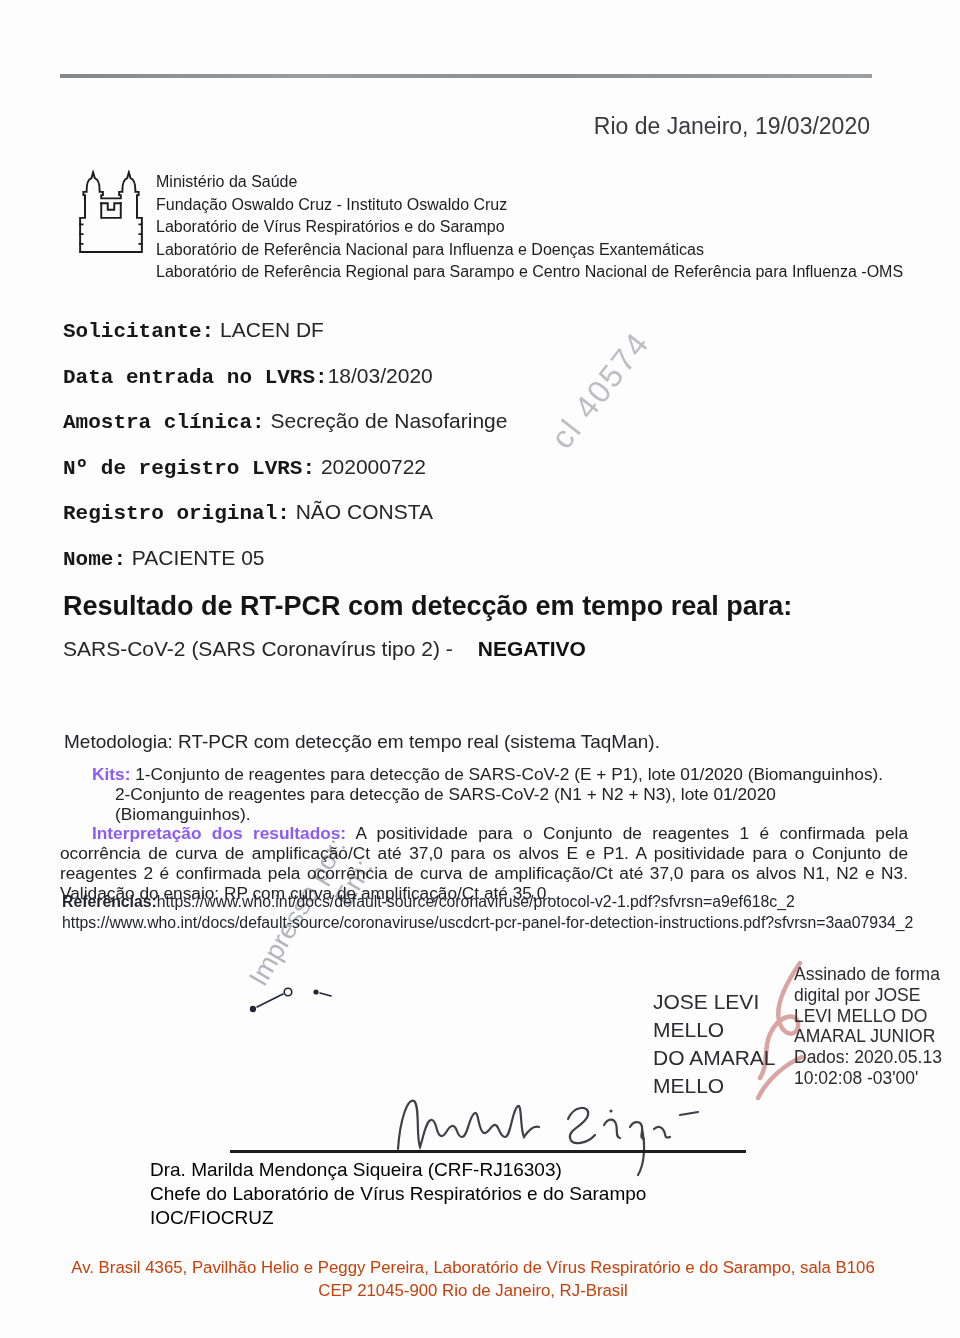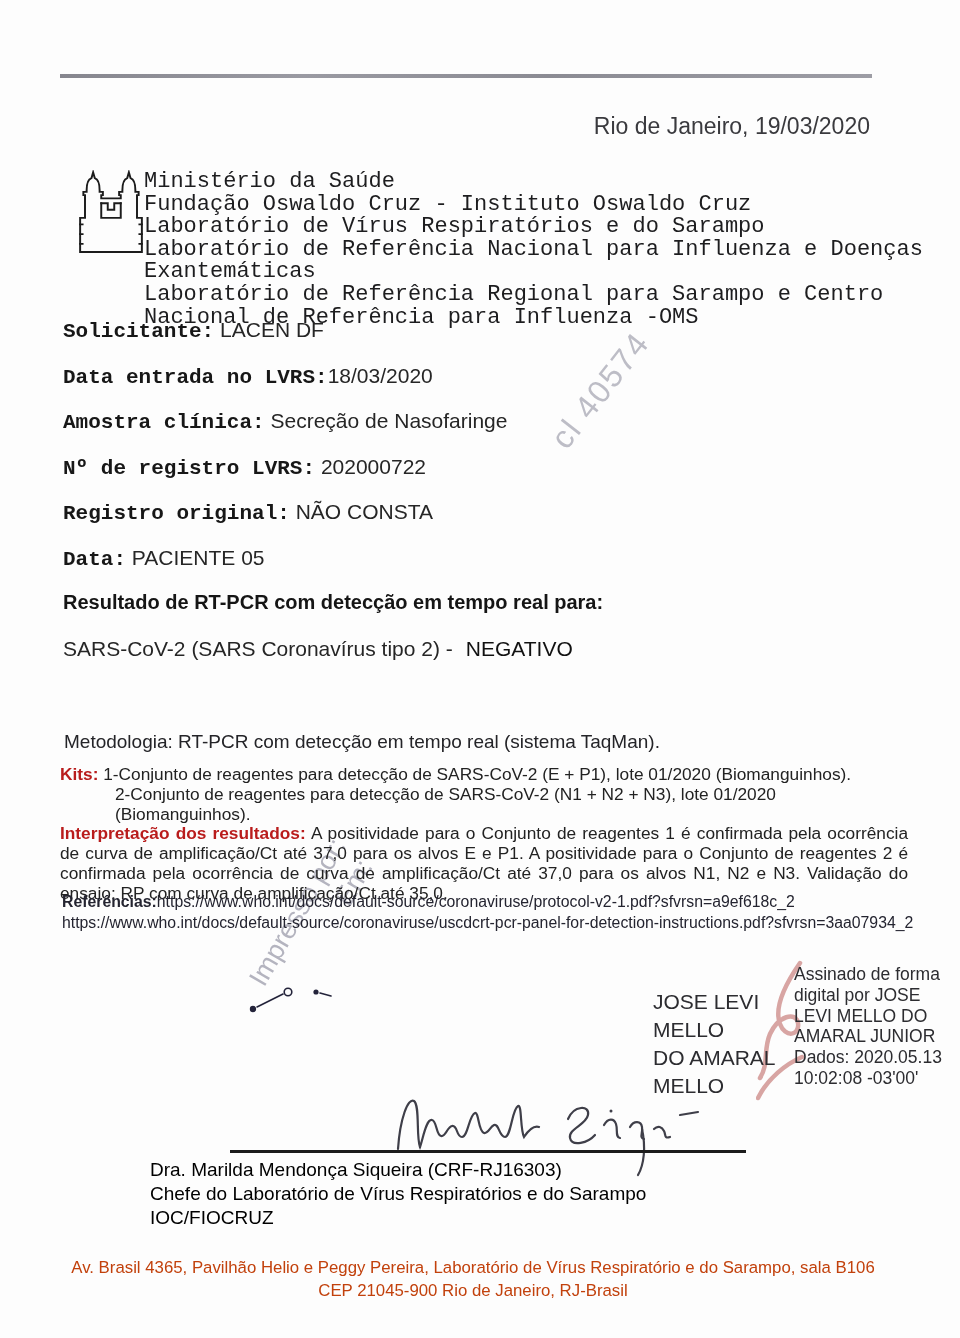--- a/index.html
+++ b/index.html
@@ -12,33 +12,33 @@
     overflow:hidden;
   }
   .page{position:absolute;inset:0;background:#fdfdfd;}
   
   .top-rule{position:absolute;left:60px;top:74px;width:812px;height:4px;
     background:linear-gradient(90deg,#86868e,#9a9aa2 30%,#8b8b93 60%,#9d9da5);}
   
   .date-line{position:absolute;top:113px;right:90px;font-size:23px;color:#3a3a3e;}
   
   .logo{position:absolute;left:72px;top:170px;width:78px;height:86px;}
-  .org-block{position:absolute;left:144px;top:171px;
-    font-family:Liberation Mono, monospace;font-size:22px;line-height:22.6px;color:#1d1d1f;}
+  .org-block{position:absolute;left:156px;top:171px;
+    font-family:Liberation Sans, sans-serif;font-size:16px;line-height:22.6px;color:#1d1d1f;}
   
   .field{position:absolute;left:63px;font-size:21px;color:#262626;white-space:pre-wrap;}
   .field b{color:#171717;font-family:Liberation Mono, monospace;}
   .f0{top:318px}.f1{top:364px}.f2{top:409px}.f3{top:455px}.f4{top:500px}.f5{top:546px}
-  .result-heading{position:absolute;left:63px;top:591px;font-size:20px;font-weight:bold;color:#151515;}
+  .result-heading{position:absolute;left:63px;top:591px;font-size:27px;font-weight:bold;color:#151515;}
   .result-line{position:absolute;left:63px;top:637px;font-size:21px;color:#262626;}
-  .result-line .neg{font-weight:normal;color:#111;margin-left:13px;}
+  .result-line .neg{font-weight:bold;color:#111;margin-left:25px;}
   .methodology{position:absolute;left:64px;top:731px;font-size:19px;color:#242428;}
   
   .kits-block{position:absolute;left:60px;top:765px;width:848px;font-size:17.3px;line-height:19.8px;color:#222;}
-  .kits-block .lead{font-weight:bold;color:#b91c1c;}
+  .kits-block .lead{font-weight:bold;color:#8b5cf6;margin-left:32px;}
   .kit2{padding-left:55px;}
   .interp{text-align:justify;}
   
   .refs{position:absolute;left:62px;top:891px;width:860px;font-size:15.8px;line-height:21.2px;color:#242430;}
   .refs .lead{font-weight:bold;}
   
   .digsig-ribbon{position:absolute;left:756px;top:960px;width:48px;height:145px;}
   .digsig-name{position:absolute;left:653px;top:988px;width:160px;font-size:21px;line-height:28px;color:#2c2c30;}
   .digsig-details{position:absolute;left:794px;top:964px;width:165px;font-size:17.5px;line-height:20.8px;color:#2c2c30;}
   
@@ -90,21 +90,21 @@
       <div>Laboratório de Vírus Respiratórios e do Sarampo</div>
       <div>Laboratório de Referência Nacional para Influenza e Doenças Exantemáticas</div>
       <div>Laboratório de Referência Regional para Sarampo e Centro Nacional de Referência para Influenza -OMS</div>
     </div>
 
     <div class="field f0"><b>Solicitante:</b><span> LACEN DF</span></div>
     <div class="field f1"><b>Data entrada no LVRS:</b><span>18/03/2020</span></div>
     <div class="field f2"><b>Amostra clínica:</b><span> Secreção de Nasofaringe</span></div>
     <div class="field f3"><b>Nº de registro LVRS:</b><span> 202000722</span></div>
     <div class="field f4"><b>Registro original:</b><span> NÃO CONSTA</span></div>
-    <div class="field f5"><b>Data:</b><span> PACIENTE 05</span></div>
+    <div class="field f5"><b>Nome:</b><span> PACIENTE 05</span></div>
 
     <div class="result-heading">Resultado de RT-PCR com detecção em tempo real para:</div>
     <div class="result-line">
       <span>SARS-CoV-2 (SARS Coronavírus tipo 2) -</span><span class="neg">NEGATIVO</span>
     </div>
 
     <div class="methodology">Metodologia: RT-PCR com detecção em tempo real (sistema TaqMan).</div>
 
     <div class="kits-block">
       <div><span class="lead">Kits:</span><span> 1-Conjunto de reagentes para detecção de SARS-CoV-2 (E + P1), lote 01/2020 (Biomanguinhos).</span></div>

